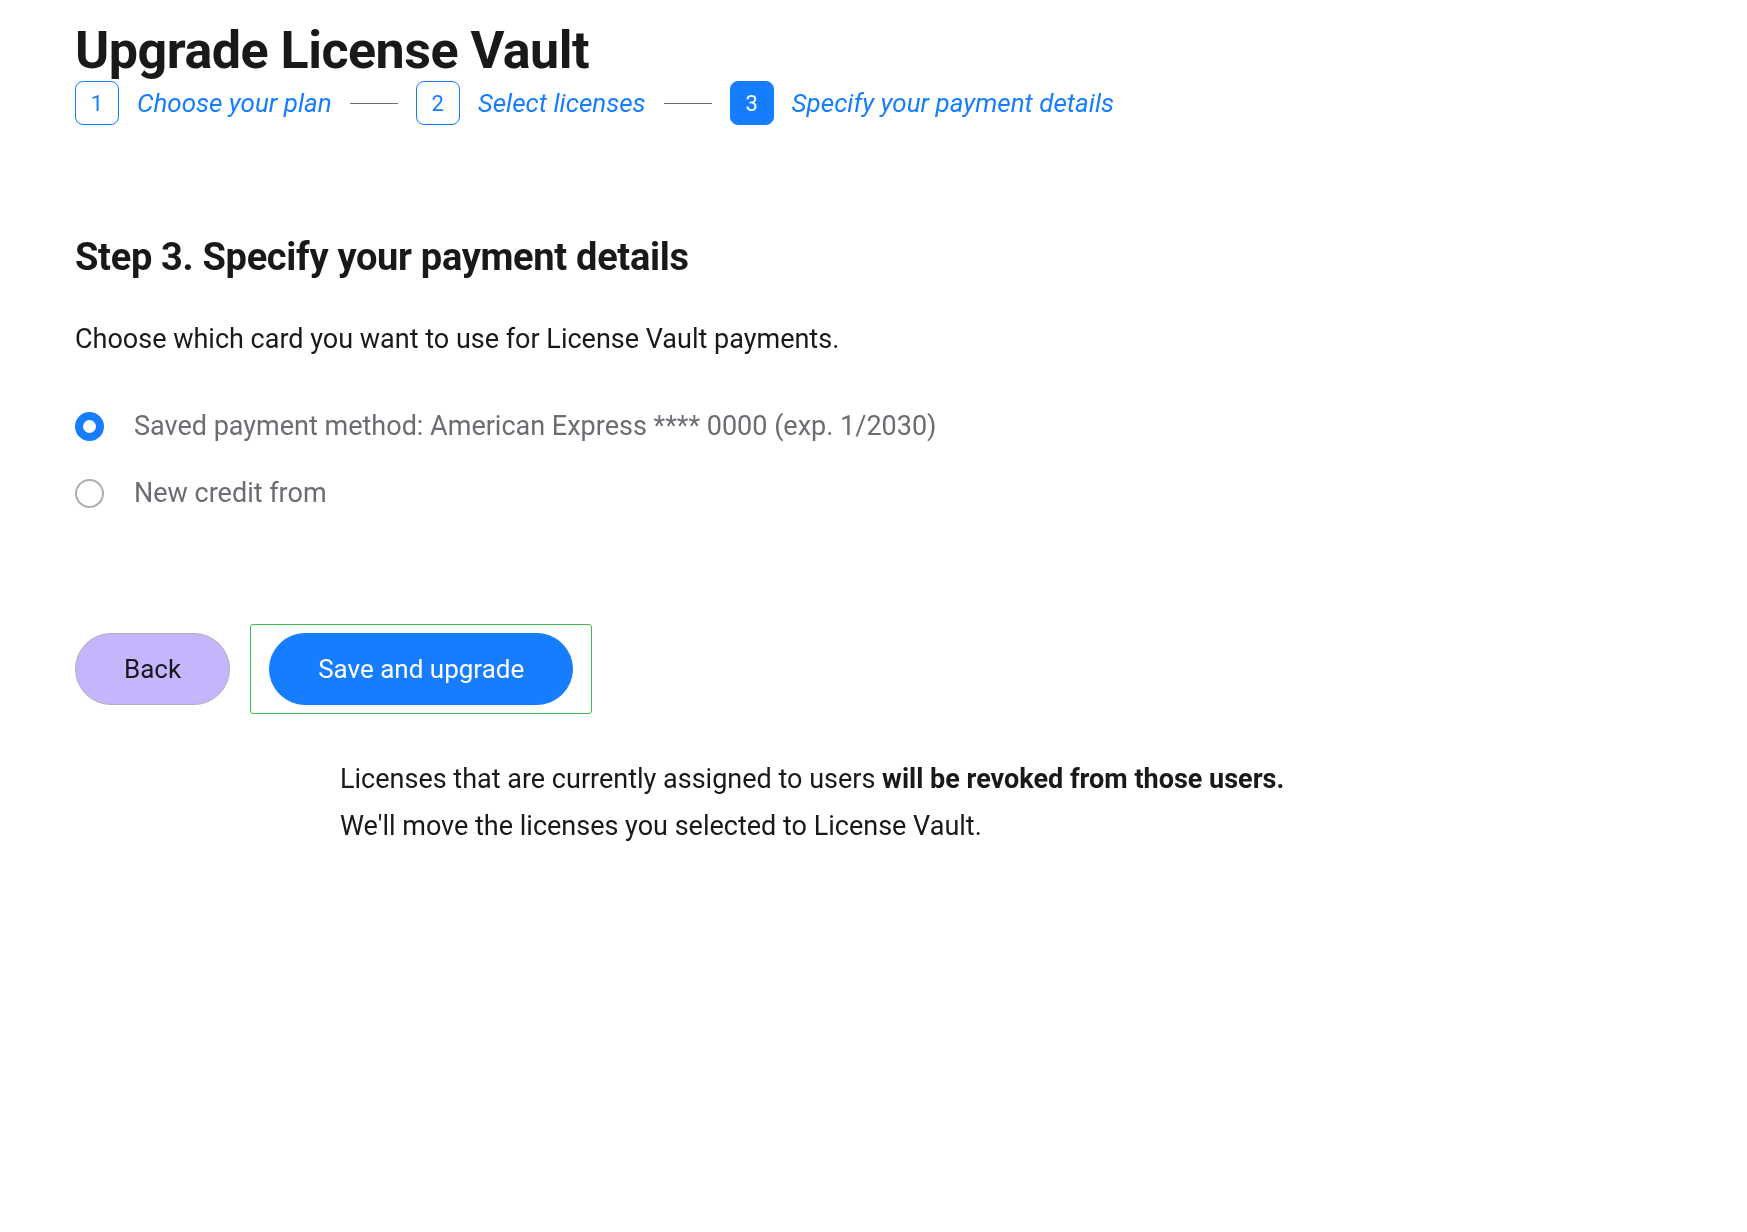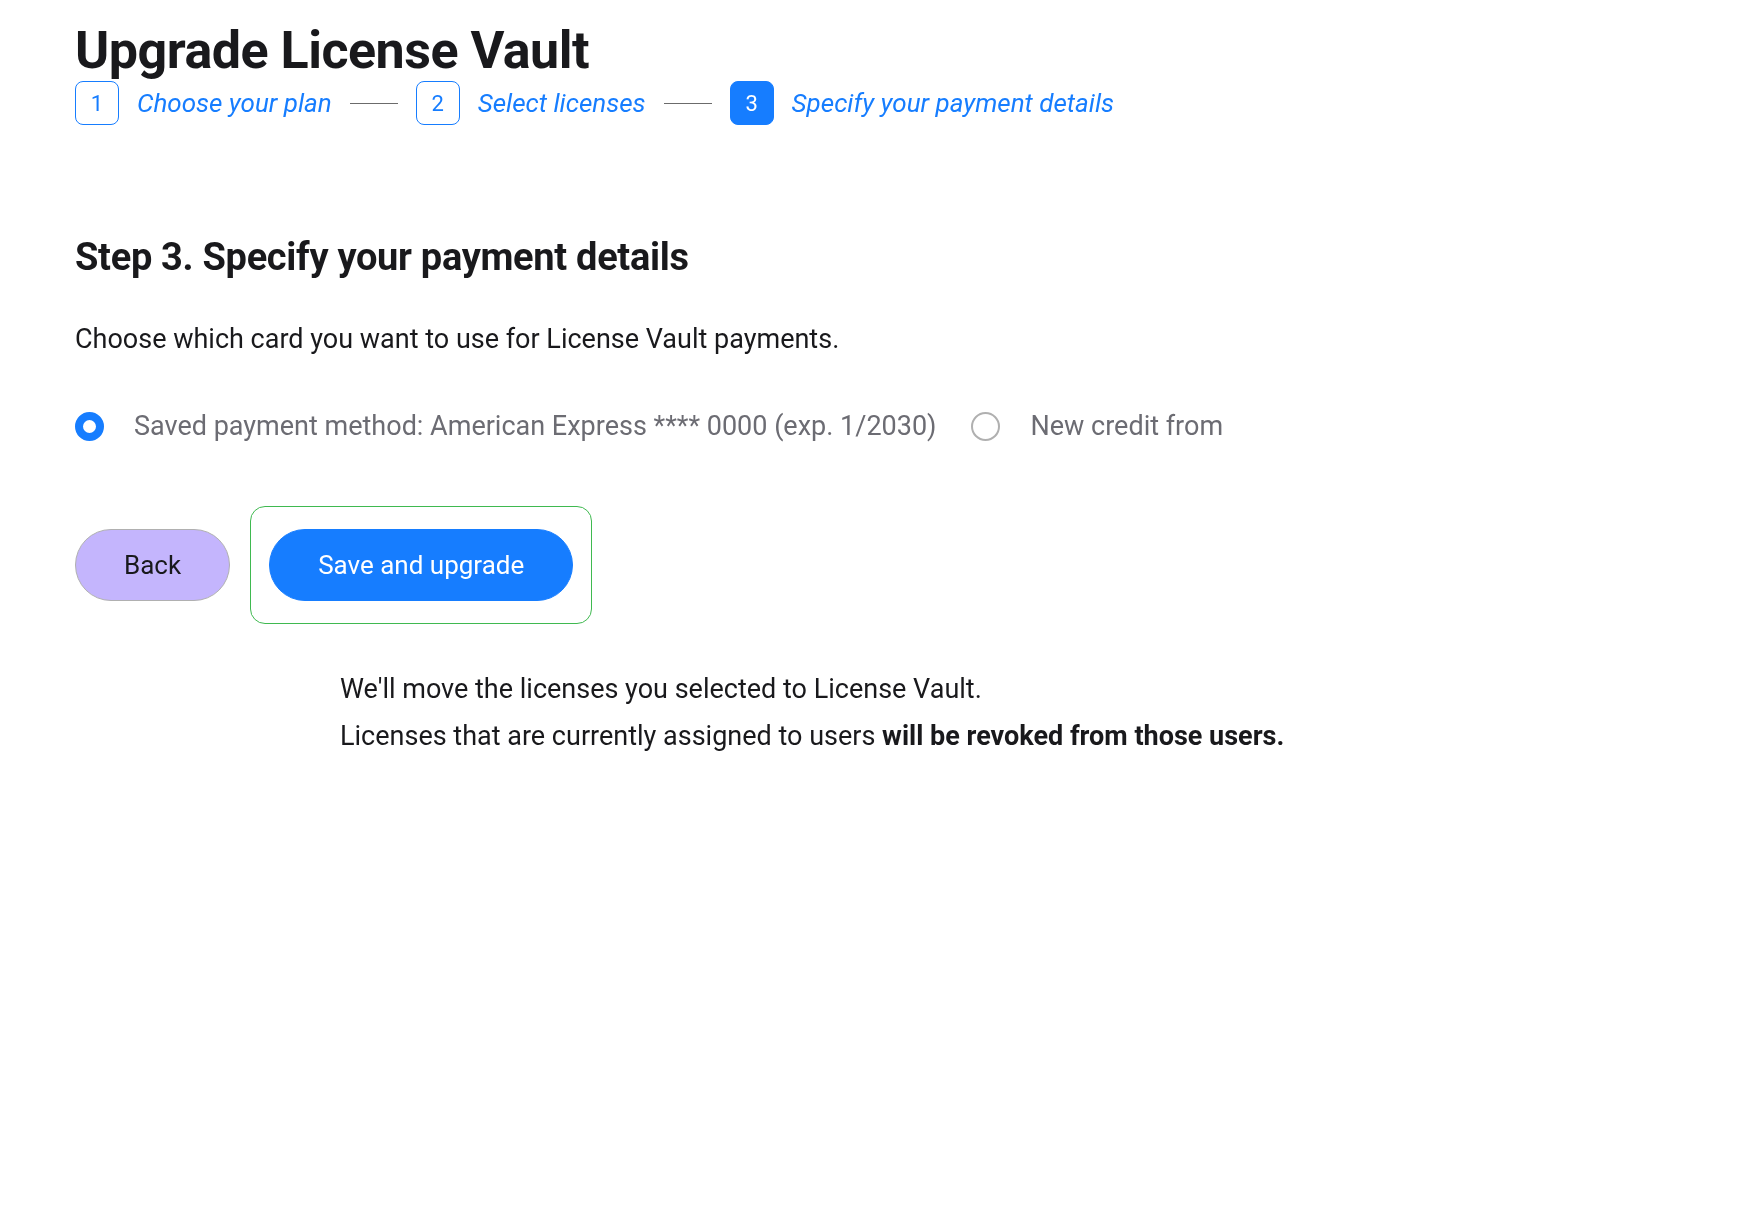--- a/index.html
+++ b/index.html
@@ -67,22 +67,23 @@
       letter-spacing: -0.3px;
     }
     .description {
       font-size: 27px;
       color: #19191c;
       margin-bottom: 55px;
       font-weight: 400;
     }
     .radio-group {
       display: flex;
+      flex-direction: column;
       gap: 35px;
-      margin-bottom: 64px;
+      margin-bottom: 115px;
     }
     .radio-row {
       display: flex;
       align-items: center;
       gap: 30px;
       cursor: pointer;
     }
     .radio-circle {
       width: 29px;
       height: 29px;
@@ -123,22 +124,22 @@
       border: 1.5px solid #b0b0b0;
       color: #19191c;
     }
     .btn-primary {
       background: #167dff;
       border: 1.5px solid #167dff;
       color: #fff;
     }
     .highlight-box {
       border: 1.5px solid #3fb950;
-      padding: 22px 18px;
-      border-radius: 15px;
+      padding: 8px 18px;
+      border-radius: 3px;
     }
     .note-block {
       margin-left: 265px;
       font-size: 27px;
       color: #19191c;
       line-height: 1.5;
     }
     .note-block p {
       margin-bottom: 6px;
     }
@@ -184,17 +185,17 @@
 </div>
 
 <div class="button-row">
   <button class="btn btn-secondary">Back</button>
   <span class="highlight-box">
     <button class="btn btn-primary">Save and upgrade</button>
   </span>
 </div>
 
 <div class="note-block">
-  <p>We'll move the licenses you selected to License Vault.</p>
   <p>
     <span>Licenses that are currently assigned to users </span><span class="note-bold">will be revoked from those users.</span>
   </p>
+  <p>We'll move the licenses you selected to License Vault.</p>
 </div>
 
 </body></html>

